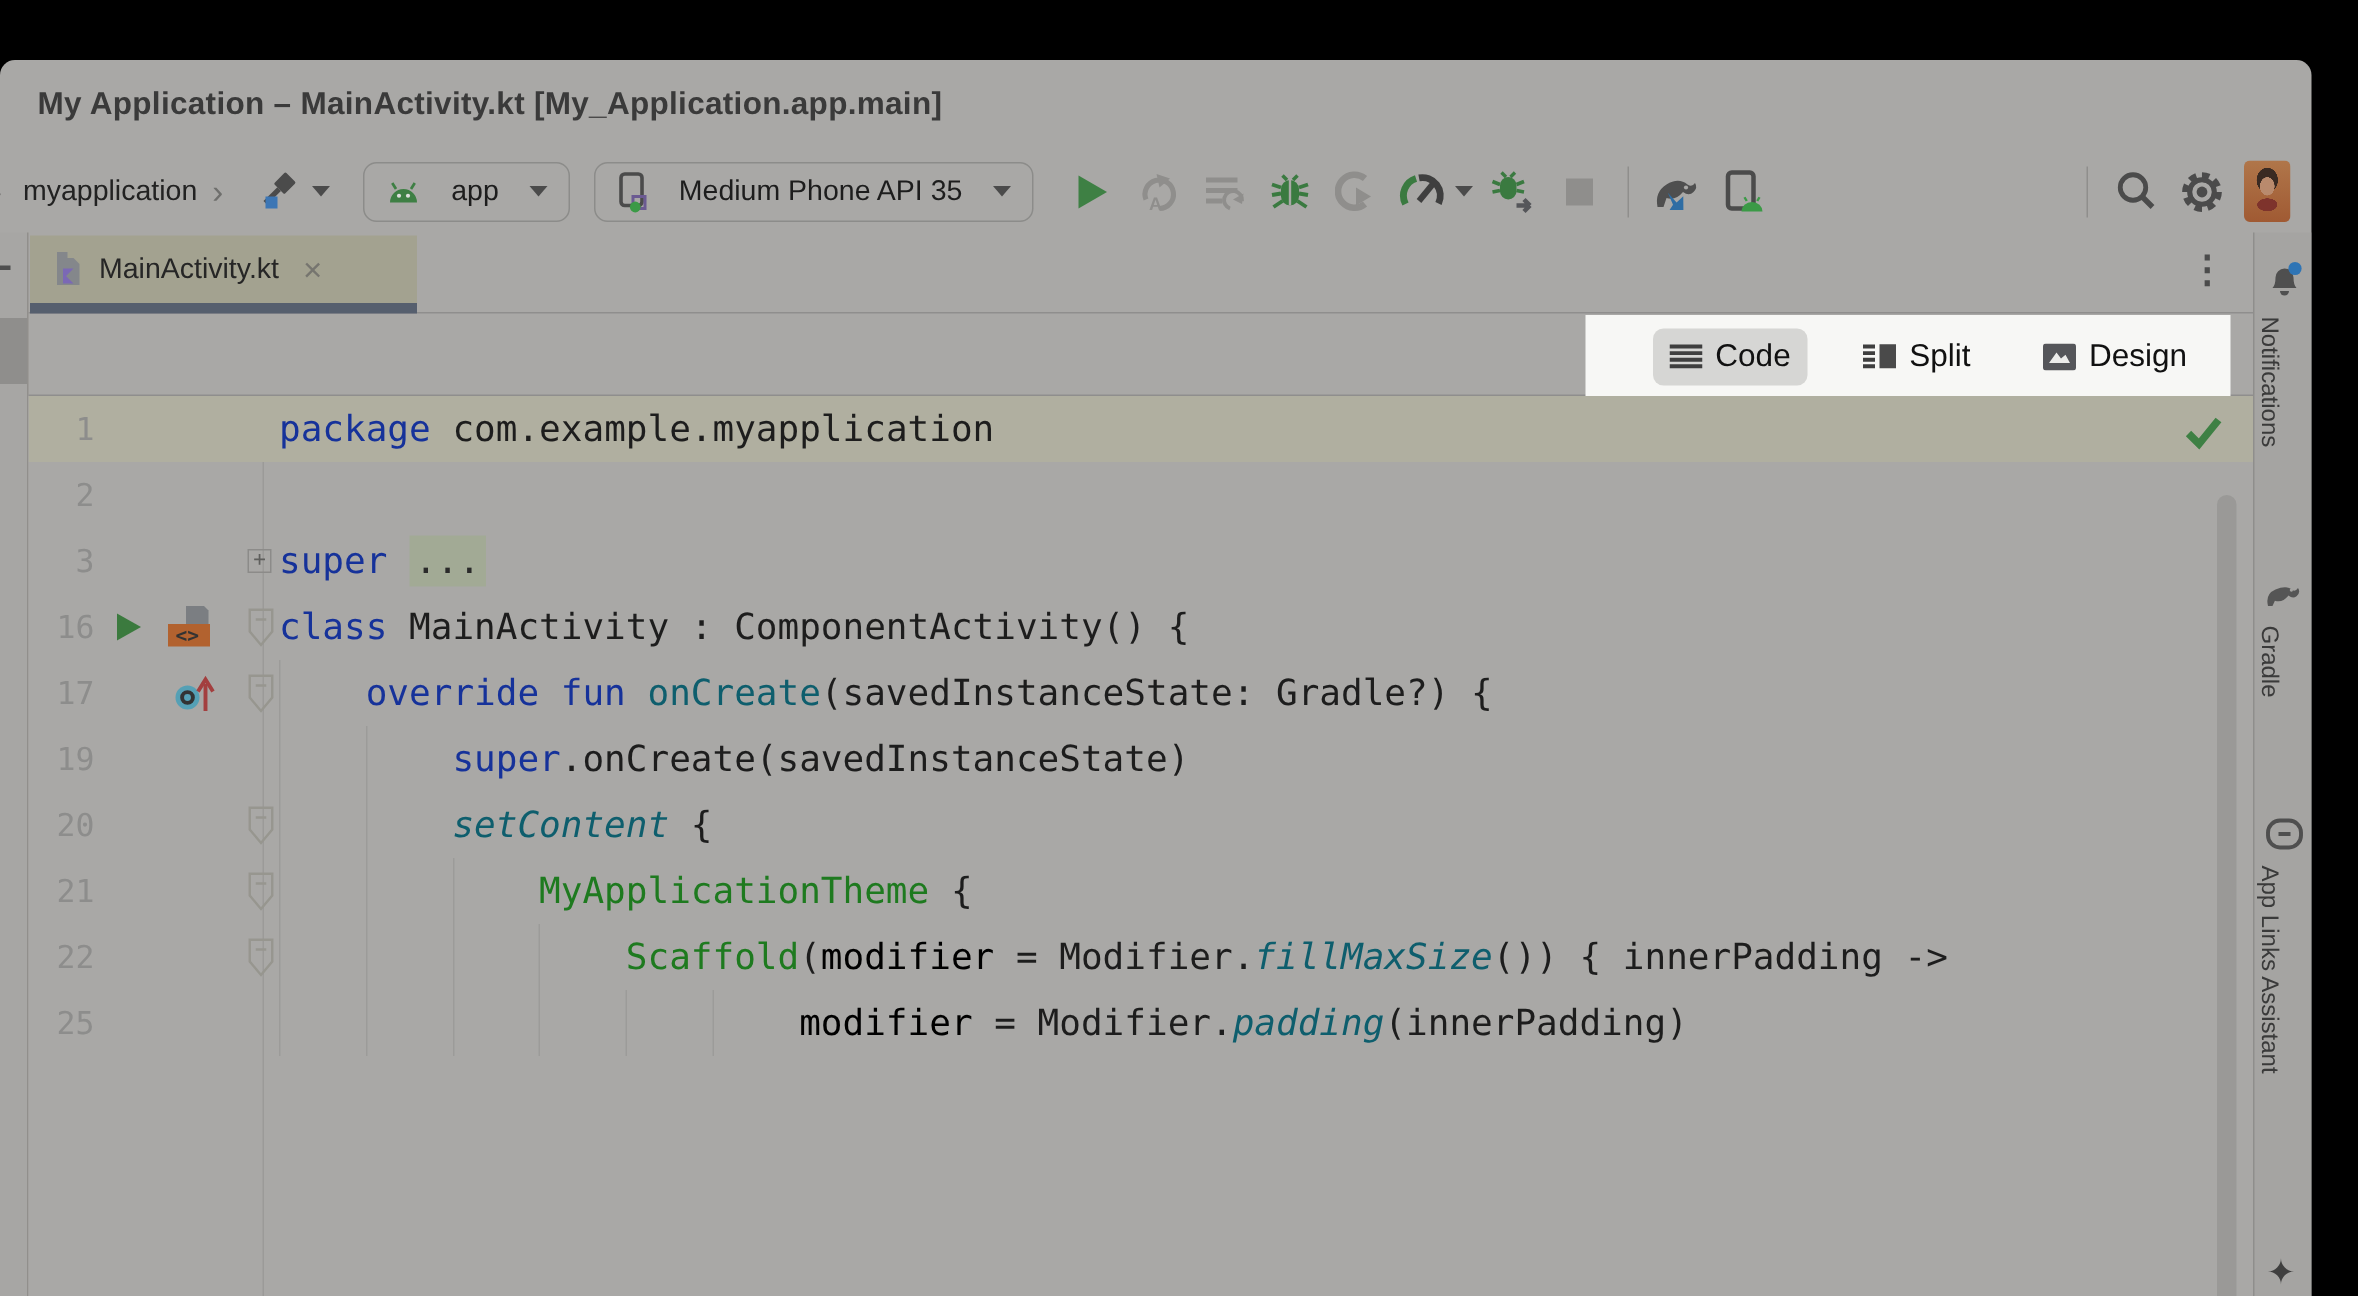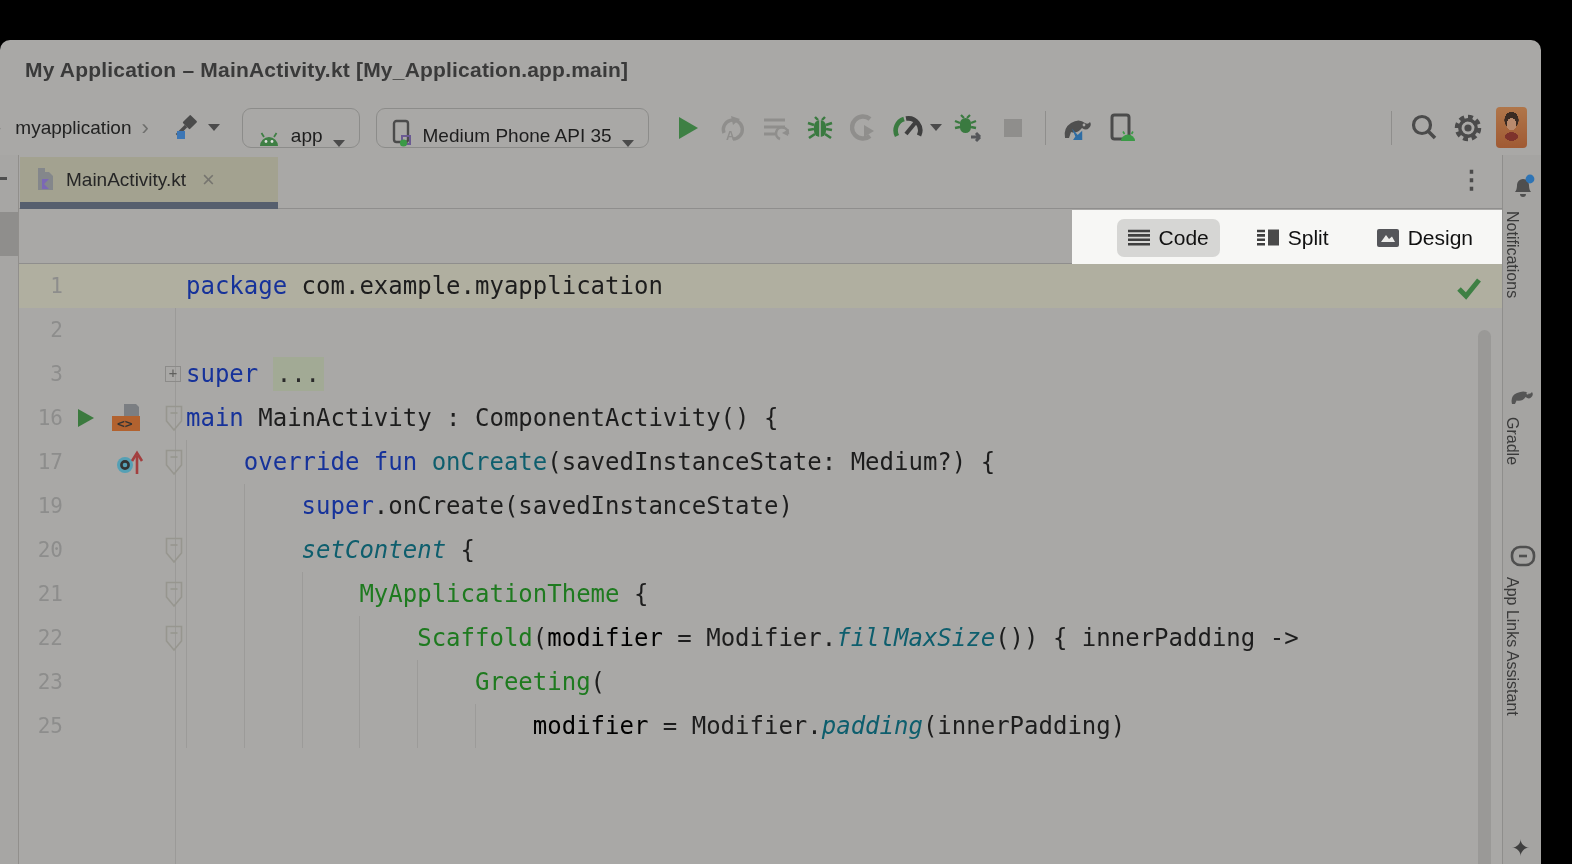--- a/index.html
+++ b/index.html
@@ -15,21 +15,21 @@
   .titlebar .title { font-size:21px; font-weight:bold; color:#3a3a3a; letter-spacing:.2px; }
 
   
   .toolbar { height:55px; display:flex; align-items:center; padding:0 14px 0 0; }
   .crumb-chev { color:#6f6f6d; font-size:22px; margin:0 6px 0 -6px; }
   .crumb { font-size:19px; color:#222; margin-left:8px; }
   .tb-ico { display:flex; align-items:center; justify-content:center;
             width:34px; height:34px; margin:0 5px; flex:0 0 auto; }
   .caret { width:0; height:0; border-left:6px solid transparent; border-right:6px solid transparent;
            border-top:7px solid #4b4b4b; display:inline-block; }
-  .combo { display:flex; align-items:flex-end; gap:10px; height:40px; padding:0 14px;
+  .combo { display:flex; align-items:center; gap:20px; height:40px; padding:0 14px;
            border:1.5px solid #8c8c8a; border-radius:9px; margin:0 8px; flex:0 0 auto; }
   .combo .lbl { font-size:19px; color:#1d1d1d; }
   .tb-sep { width:1px; height:34px; background:#8f8e8c; margin:0 10px; flex:0 0 auto; }
   .avatar { width:31px; height:41px; border-radius:4px; margin-left:6px; flex:0 0 auto;
             background:
               radial-gradient(ellipse 11px 7px at 50% 72%, #7e332c 0 60%, transparent 62%),
               radial-gradient(ellipse 8px 10px at 50% 42%, #b98a6d 0 60%, transparent 62%),
               radial-gradient(ellipse 12px 14px at 50% 32%, #3a2a22 0 58%, transparent 60%),
               linear-gradient(#b0764a, #a05a33); }
   .right-cluster { margin-left:auto; display:flex; align-items:center; }
@@ -46,21 +46,21 @@
   .tabbar { height:54px; position:relative; border-bottom:1px solid #8f8e8d; display:flex; }
   .tab { position:absolute; left:1px; top:2px; width:258px; height:45px; background:#a3a290;
          display:flex; align-items:center; padding-left:14px; gap:10px; }
   .tab .tlabel { font-size:19px; color:#262626; }
   .tab .tclose { color:#76756f; font-size:22px; margin-left:6px; line-height:1; }
   .tab-underline { position:absolute; left:1px; top:47px; width:258px; height:7px; background:#565f6e; }
   .kebab { position:absolute; right:18px; top:10px; color:#4b4b4b; font-size:25px; font-weight:bold; letter-spacing:0; }
 
   
   .edheader { height:55px; position:relative; border-bottom:1px solid #8f8e8d; }
-  .spotlight { position:absolute; right:0; top:1px; width:430px; height:55px; background:#f7f7f5;
+  .spotlight { position:absolute; right:15px; top:1px; width:430px; height:55px; background:#f7f7f5;
                display:flex; align-items:center; justify-content:flex-end; gap:26px; padding-right:18px; }
   .mode-btn { display:flex; align-items:center; gap:9px; padding:7px 11px; border-radius:7px;
               font-size:21px; color:#111; background:transparent; border:none; }
   .mode-btn.sel { background:#d6d6d4; }
 
   
   .editor { position:relative; height:600px; overflow:hidden; background:#a9a8a6; }
   .gutter-sep { position:absolute; left:156px; top:0; bottom:0; width:1px; background:#9b9a98; }
   .row { position:relative; height:44px; }
   .row.hl { background:#b0afa0; }
@@ -330,40 +330,40 @@
       <text x="10" y="26" font-size="13" font-weight="bold" fill="#333" font-family="monospace">&lt;&gt;</text>
     </svg>
                 </span>
                 <span class="gico" style="left:146px">
     <svg width="18" height="27" viewBox="0 0 18 27">
       <path d="M1.5 1.5 H16.5 V16 L9 25 L1.5 16 Z" fill="none" stroke="#97968f" stroke-width="1.6"></path>
       <line x1="5.5" y1="8" x2="12.5" y2="8" stroke="#97968f" stroke-width="1.6"></line>
     </svg>
                 </span>
                 <span class="lnum">16</span>
-                <span class="code"><span class="tk-kw">main</span><span class="tk-pl"> MainActivity : ComponentActivity() {</span></span>
+                <span class="code"><span class="tk-kw">class</span><span class="tk-pl"> MainActivity : ComponentActivity() {</span></span>
               </div>
               <div class="row">
                 <i class="guide" style="left: 167px;"></i>
                 <span class="gico" style="left:96px">
     <svg width="30" height="30" viewBox="0 0 30 30">
       <circle cx="10" cy="18" r="8" fill="#55a0b5"></circle>
       <circle cx="10" cy="18" r="3.6" fill="none" stroke="#333" stroke-width="2.6"></circle>
       <line x1="22" y1="27" x2="22" y2="9" stroke="#a33f3f" stroke-width="2.6"></line>
       <path d="M17 14 L22 6 L27 14" fill="none" stroke="#a33f3f" stroke-width="2.6"></path>
     </svg>
                 </span>
                 <span class="gico" style="left:146px">
     <svg width="18" height="27" viewBox="0 0 18 27">
       <path d="M1.5 1.5 H16.5 V16 L9 25 L1.5 16 Z" fill="none" stroke="#97968f" stroke-width="1.6"></path>
       <line x1="5.5" y1="8" x2="12.5" y2="8" stroke="#97968f" stroke-width="1.6"></line>
     </svg>
                 </span>
                 <span class="lnum">17</span>
-                <span class="code"><span class="tk-pl">    </span><span class="tk-kw">override fun</span><span class="tk-pl"> </span><span class="tk-fn">onCreate</span><span class="tk-pl">(savedInstanceState: Medium?) {</span></span>
+                <span class="code"><span class="tk-pl">    </span><span class="tk-kw">override fun</span><span class="tk-pl"> </span><span class="tk-fn">onCreate</span><span class="tk-pl">(savedInstanceState: Gradle?) {</span></span>
               </div>
               <div class="row">
                 <i class="guide" style="left: 167px;"></i>
                 <i class="guide" style="left: 224.8px;"></i>
                 <span class="lnum">19</span>
                 <span class="code"><span class="tk-pl">        </span><span class="tk-kw">super</span><span class="tk-pl">.onCreate(savedInstanceState)</span></span>
               </div>
               <div class="row">
                 <i class="guide" style="left: 167px;"></i>
                 <i class="guide" style="left: 224.8px;"></i>
@@ -395,29 +395,20 @@
                 <i class="guide" style="left: 282.6px;"></i>
                 <i class="guide" style="left: 340.4px;"></i>
                 <span class="gico" style="left:146px">
     <svg width="18" height="27" viewBox="0 0 18 27">
       <path d="M1.5 1.5 H16.5 V16 L9 25 L1.5 16 Z" fill="none" stroke="#97968f" stroke-width="1.6"></path>
       <line x1="5.5" y1="8" x2="12.5" y2="8" stroke="#97968f" stroke-width="1.6"></line>
     </svg>
                 </span>
                 <span class="lnum">22</span>
                 <span class="code"><span class="tk-pl">                </span><span class="tk-cg">Scaffold</span><span class="tk-pl">(</span><span class="tk-pb">modifier</span><span class="tk-pl"> = Modifier.</span><span class="tk-fni">fillMaxSize</span><span class="tk-pl">()) { innerPadding -&gt;</span></span>
-              </div>
-              <div class="row">
-                <i class="guide" style="left: 167px;"></i>
-                <i class="guide" style="left: 224.8px;"></i>
-                <i class="guide" style="left: 282.6px;"></i>
-                <i class="guide" style="left: 340.4px;"></i>
-                <i class="guide" style="left: 398.2px;"></i>
-                <span class="lnum">23</span>
-                <span class="code"><span class="tk-pl">                    </span><span class="tk-cg">Greeting</span><span class="tk-pl">(</span></span>
               </div>
               <div class="row">
                 <i class="guide" style="left: 167px;"></i>
                 <i class="guide" style="left: 224.8px;"></i>
                 <i class="guide" style="left: 282.6px;"></i>
                 <i class="guide" style="left: 340.4px;"></i>
                 <i class="guide" style="left: 398.2px;"></i>
                 <i class="guide" style="left: 456px;"></i>
                 <span class="lnum">25</span>
                 <span class="code"><span class="tk-pl">                        </span><span class="tk-pb">modifier</span><span class="tk-pl"> = Modifier.</span><span class="tk-fni">padding</span><span class="tk-pl">(innerPadding)</span></span>

